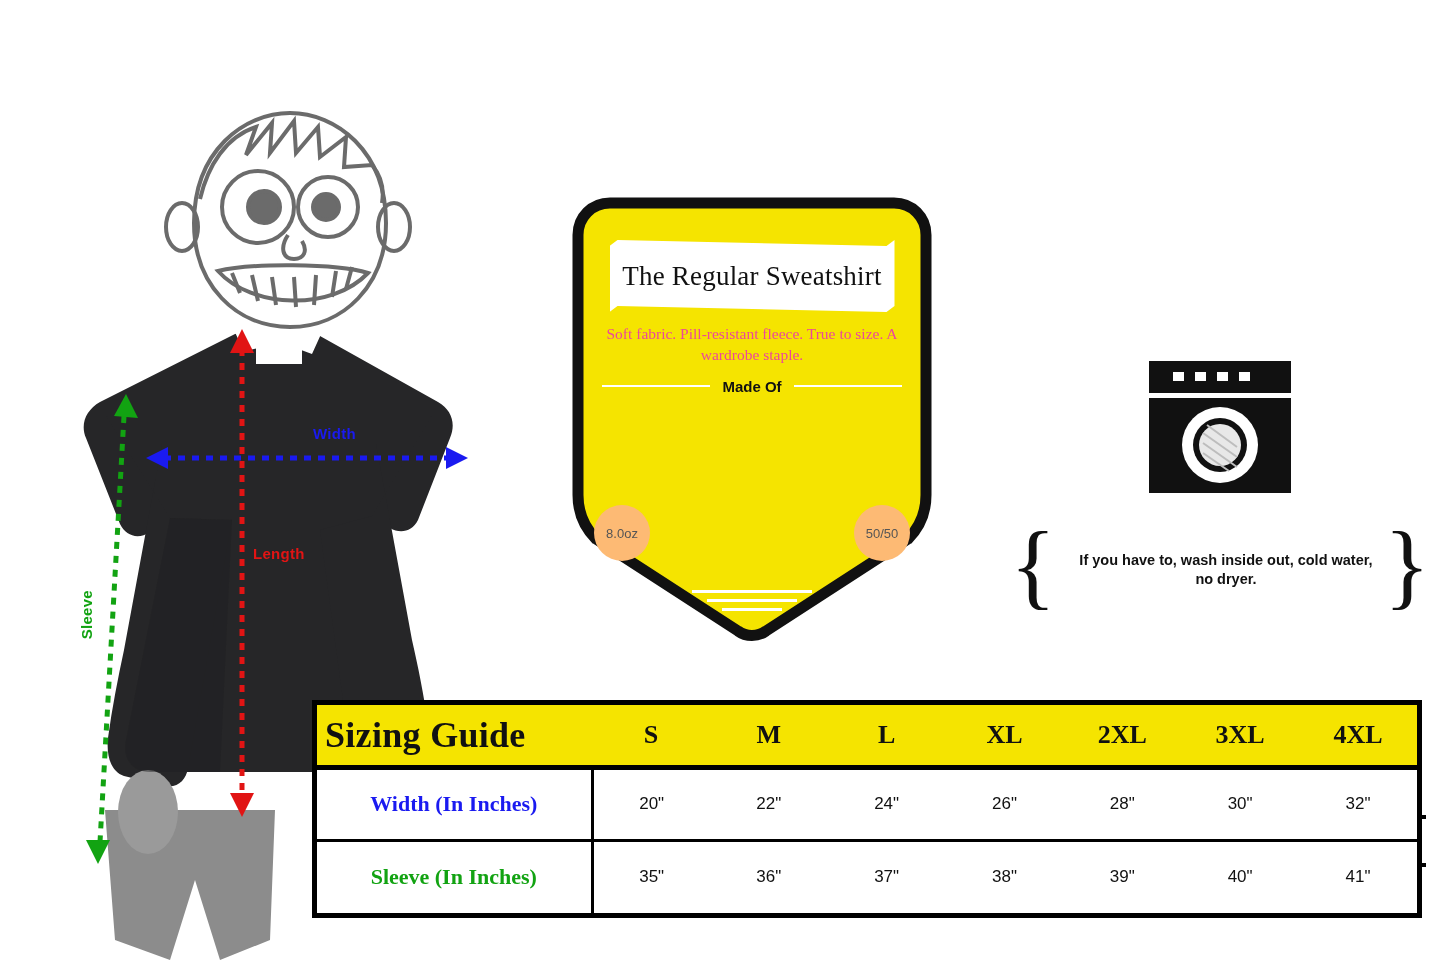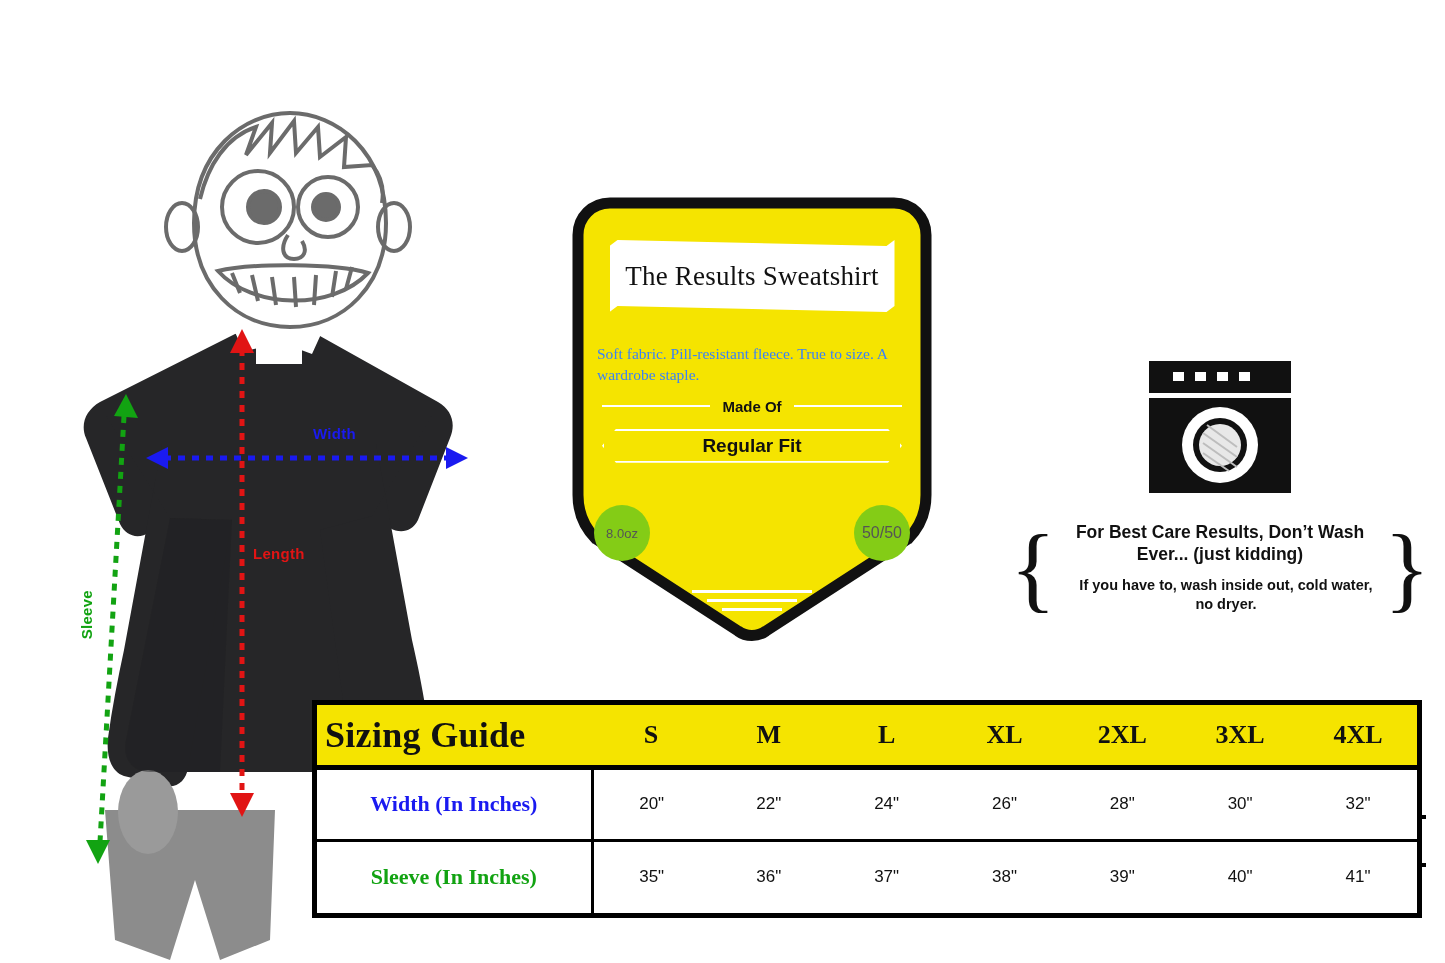--- a/index.html
+++ b/index.html
@@ -50,24 +50,24 @@
     width: 285px; height: 72px;
     background: #ffffff;
     clip-path: polygon(0 6px, 8px 0, 277px 6px, 285px 0, 285px 66px, 277px 72px, 8px 66px, 0 72px);
     display:flex; align-items:center; justify-content:center;
   }
   .tag-title {
     font-family: "Liberation Serif", serif;
     font-size: 27px; color: #111; letter-spacing: .2px;
   }
   .tag-desc {
-    margin-top: 32px;
-    width: 310px; text-align:left;
-    font-family: "Liberation Serif", serif;
-    font-size: 15.5px; color: #3b82f6; line-height: 1.35;
+    margin-top: 12px;
+    width: 310px; text-align:center;
+    font-family: "Liberation Serif", serif;
+    font-size: 15.5px; color: #ec4899; line-height: 1.35;
   }
   .tag-madeof-row {
     margin-top: 12px; width: 300px;
     display:flex; align-items:center; gap:12px;
   }
   .tag-madeof-row .rule { flex:1; height:2px; background:#fff; }
   .tag-madeof {
     font-family: "Liberation Sans", sans-serif;
     font-weight: bold; font-size: 15px; color:#111;
   }
@@ -86,25 +86,25 @@
   .tag-fit {
     font-family: "Liberation Sans", sans-serif;
     font-weight: bold; font-size: 19px; color:#111;
   }
   .tag-circles {
     position:absolute; left: 0; top: 310px; width: 400px;
     display:flex; justify-content: space-between; padding: 0 42px;
   }
   .tag-circle {
     width: 56px; height:56px; border-radius:50%;
-    background:#84cc16; display:flex; align-items:center; justify-content:center;
+    background:#fdba74; display:flex; align-items:center; justify-content:center;
     font-family: "Liberation Sans", sans-serif;
     font-size: 13px; color:#555;
   }
-  .tag-circle.small { font-size: 16px; }
+  .tag-circle.small { font-size: 13px; }
   .tag-lines {
     position:absolute; left: 140px; top: 395px; width: 120px;
   }
   .tag-lines div { height: 3px; background:#fff; margin-bottom:6px; }
   .tag-lines div:nth-child(1){ width:120px; }
   .tag-lines div:nth-child(2){ width:90px; margin-left:15px; }
   .tag-lines div:nth-child(3){ width:60px; margin-left:30px; }
 
   
   #care-area { position:absolute; left: 1010px; top: 355px; width: 420px; }
@@ -258,30 +258,27 @@
 </div>
 
 <div id="tag-area">
   <svg class="tag-shape" viewBox="0 0 400 450">
     <path d="M26 40 C26 22 40 8 58 8 L342 8 C360 8 374 22 374 40
              L374 300 C374 318 368 332 356 344 L214 436 C206 442 194 442 186 436
              L44 344 C32 332 26 318 26 300 Z" fill="#f5e400" stroke="#111" stroke-width="11" stroke-linejoin="round"></path>
   </svg>
   <div class="tag-content">
     <div class="tag-title-band">
-      <span class="tag-title">The Results Sweatshirt</span>
+      <span class="tag-title">The Regular Sweatshirt</span>
     </div>
     <div class="tag-desc">Soft fabric. Pill-resistant fleece. True to size. A wardrobe staple.</div>
     <div class="tag-madeof-row">
       <span class="rule"></span>
       <span class="tag-madeof">Made Of</span>
       <span class="rule"></span>
-    </div>
-    <div class="tag-fit-band">
-      <span class="tag-fit">Regular Fit</span>
     </div>
   </div>
   <div class="tag-circles">
     <div class="tag-circle">8.0oz</div>
     <div class="tag-circle small">50/50</div>
   </div>
   <div class="tag-lines">
     <div></div>
       <div></div>
       <div></div>
@@ -307,21 +304,20 @@
         <line x1="58" y1="78" x2="92" y2="102"></line>
         <line x1="58" y1="88" x2="92" y2="112"></line>
         <line x1="58" y1="98" x2="84" y2="116"></line>
         <line x1="62" y1="70" x2="92" y2="92"></line>
       </g>
     </svg>
   </div>
   <div class="care-text-row">
     <span class="brace">{</span>
     <span class="care-middle">
-      <span class="care-head">For Best Care Results, Don’t Wash Ever... (just kidding)</span>
       <span class="care-sub" style="display:block">If you have to, wash inside out, cold water, no dryer.</span>
     </span>
     <span class="brace">}</span>
   </div>
 </div>
 
 <div id="size-table">
   <span class="edge-tick" id="tick1"></span>
   <span class="edge-tick" id="tick2"></span>
   <table>

